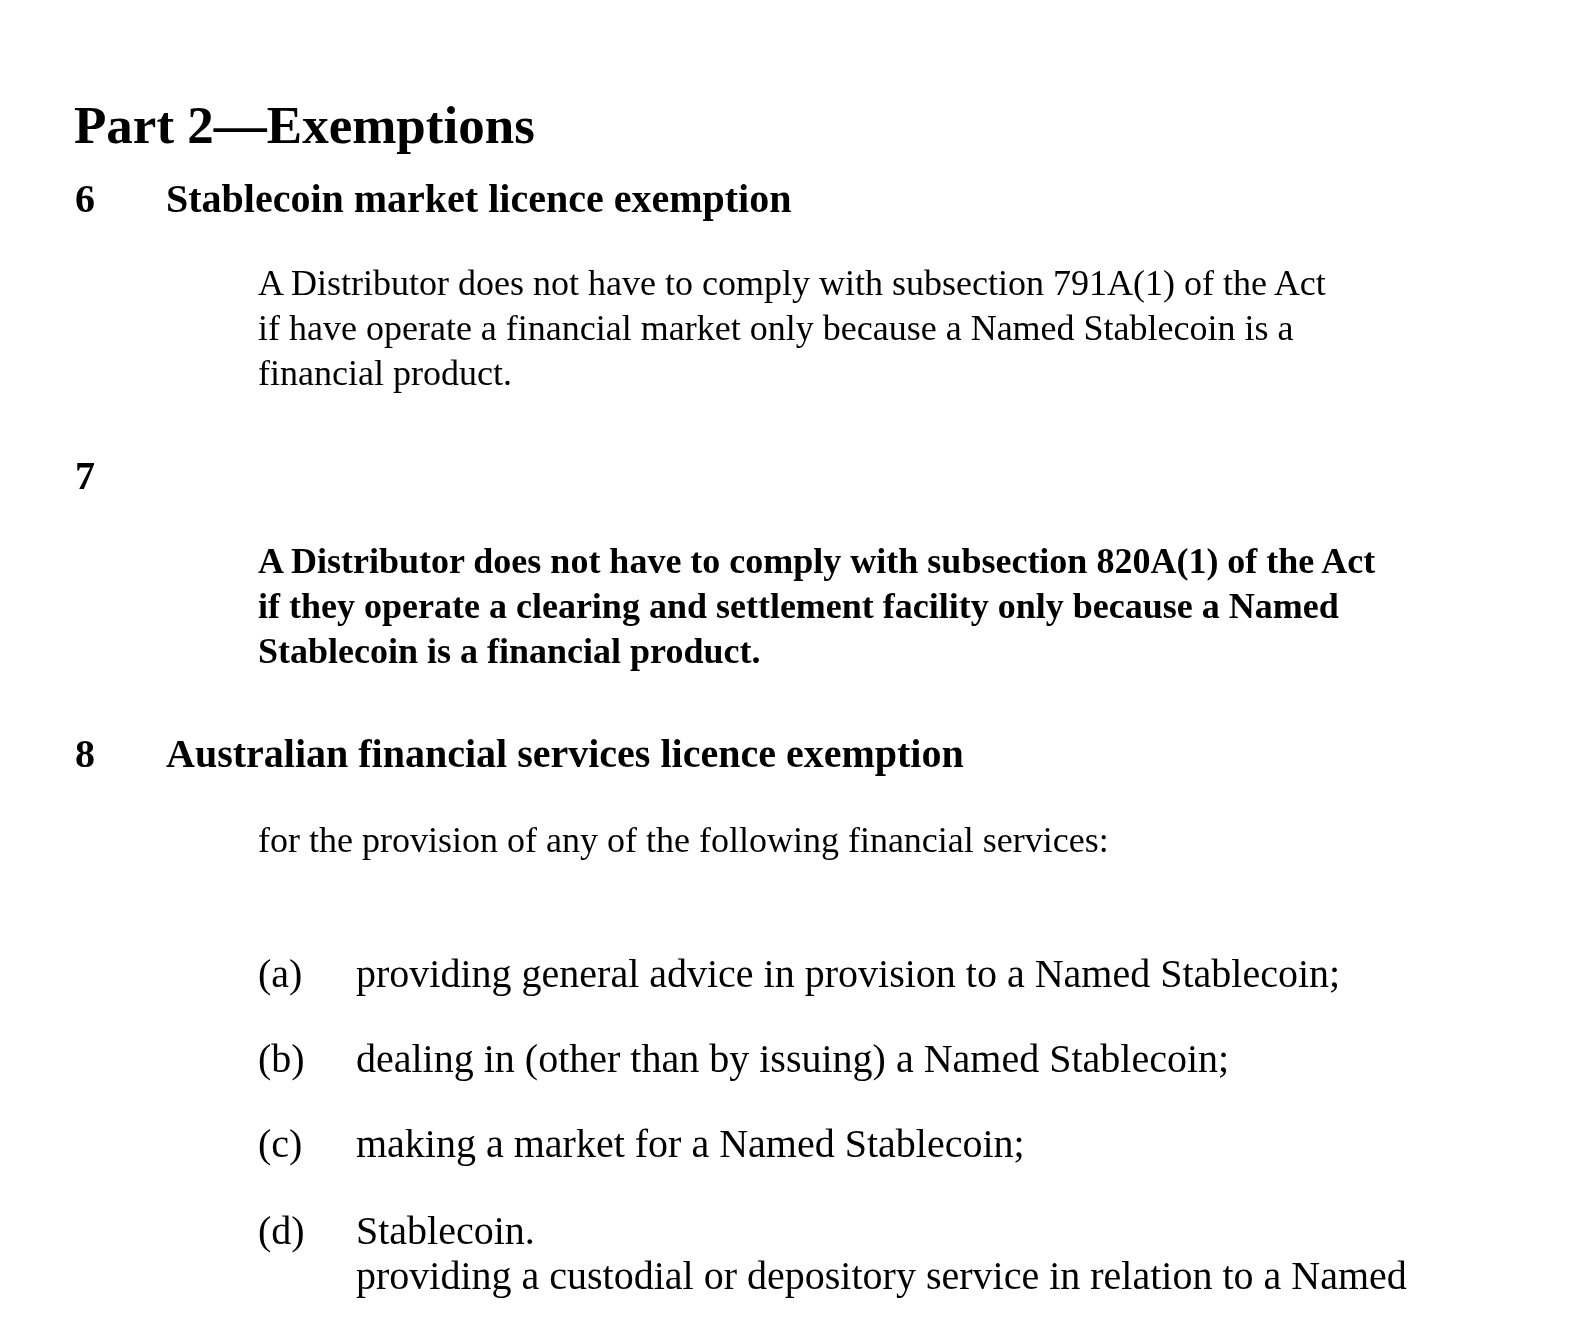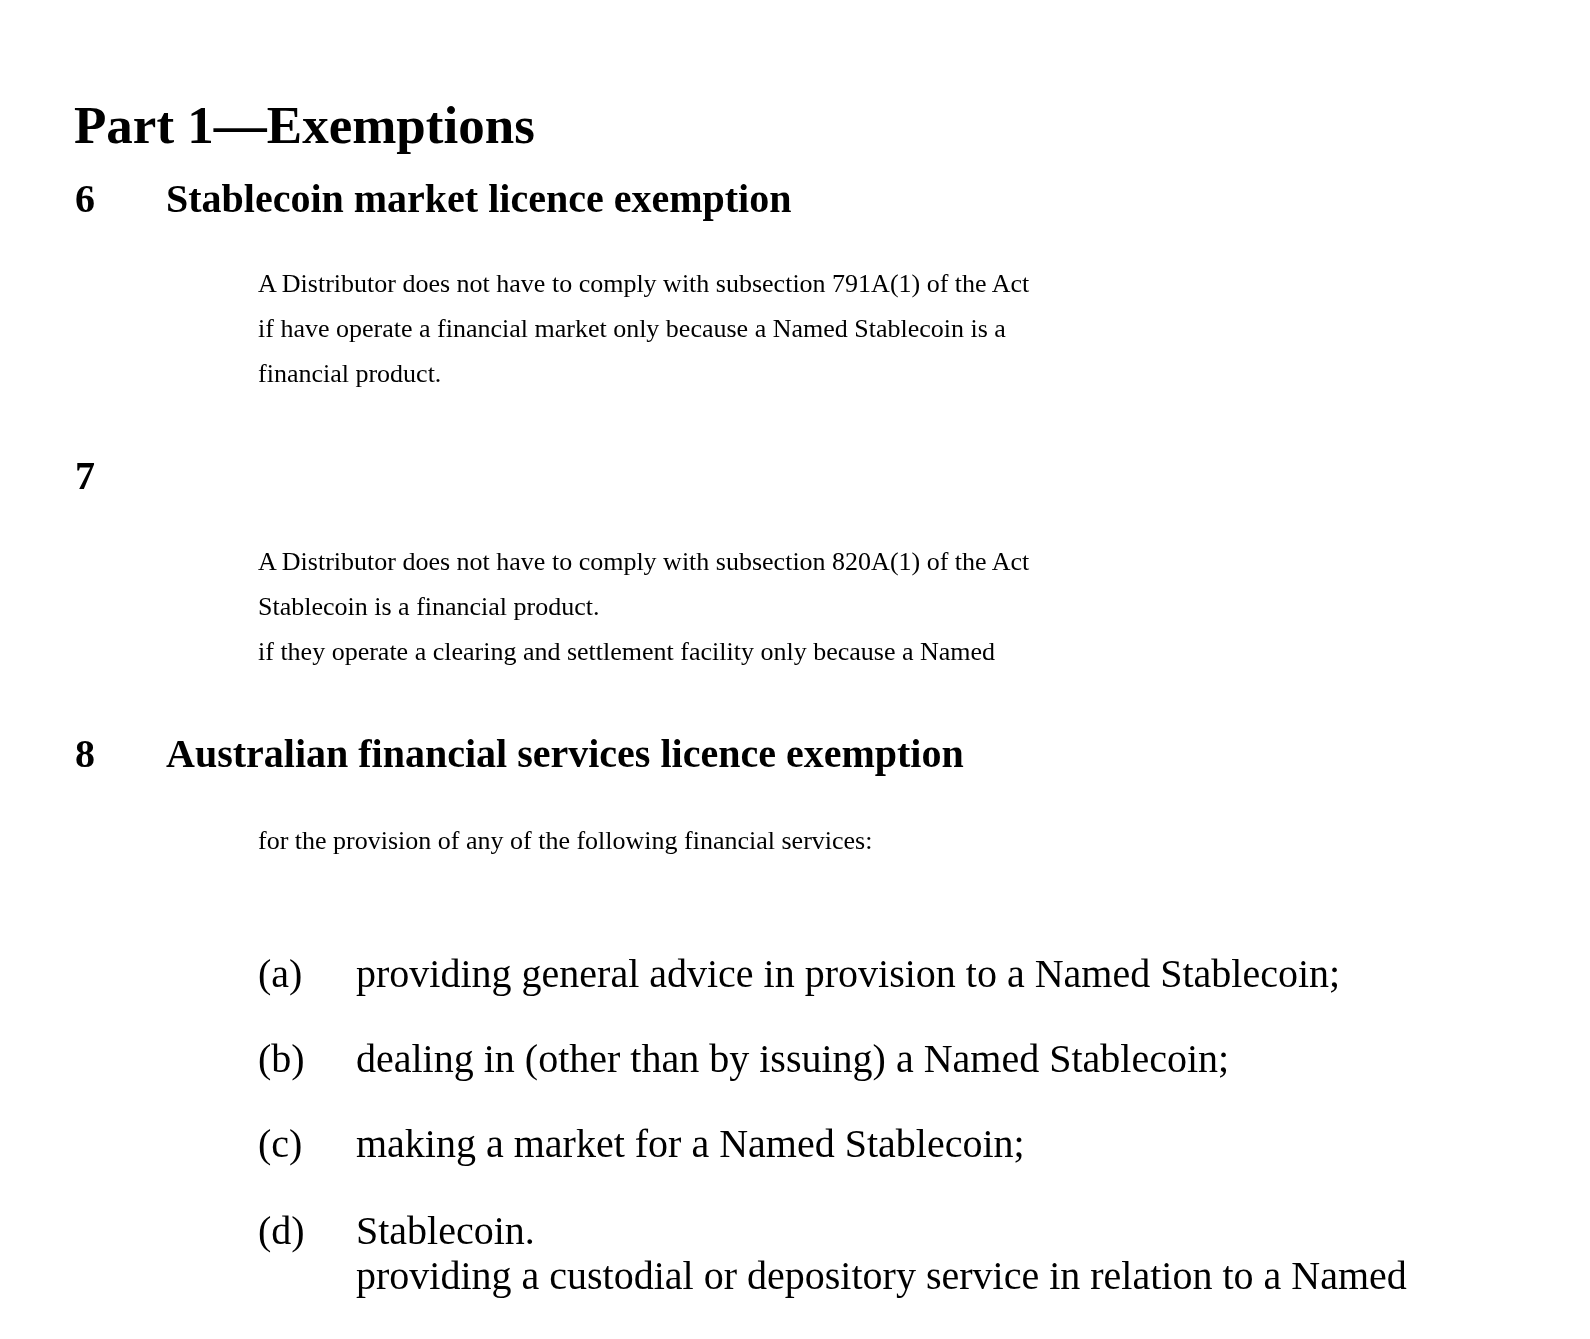--- a/index.html
+++ b/index.html
@@ -34,25 +34,25 @@
     line-height: 46px;
     white-space: nowrap;
   }
   .section-row.s6 { top: 176px; }
   .section-row.s7 { top: 453px; }
   .section-row.s8 { top: 731px; }
   .sec-num { width: 91px; flex: 0 0 91px; }
   .para {
     position: absolute;
     left: 258px;
-    font-size: 26px;
+    font-size: 36px;
     line-height: 45px;
   }
   .para.p6 { top: 261px; }
-  .para.p7 { top: 539px; }
+  .para.p7 { top: 539px; font-weight: bold; }
   .para.p8 { top: 818px; }
   .para .line { white-space: nowrap; }
   .list-item {
     position: absolute;
     left: 258px;
     display: flex;
     font-size: 40px;
     line-height: 45px;
   }
   .list-item.ia { top: 951px; }
@@ -60,39 +60,39 @@
   .list-item.ic { top: 1121px; }
   .list-item.id { top: 1208px; }
   .li-marker { width: 98px; flex: 0 0 98px; }
   .li-lines .line { white-space: nowrap; }
 </style>
 </head>
 <body>
 
 <div class="doc-page">
 
-  <h1 class="part-title">Part 1—Exemptions</h1>
+  <h1 class="part-title">Part 2—Exemptions</h1>
 
   <div class="section-row s6">
     <span class="sec-num">6</span>
     <span class="sec-heading">Stablecoin market licence exemption</span>
   </div>
   <div class="para p6">
     <div class="line">A Distributor does not have to comply with subsection 791A(1) of the Act</div>
     <div class="line">if have operate a financial market only because a Named Stablecoin is a</div>
     <div class="line">financial product.</div>
   </div>
 
   <div class="section-row s7">
     <span class="sec-num">7</span>
   </div>
   <div class="para p7">
     <div class="line">A Distributor does not have to comply with subsection 820A(1) of the Act</div>
+    <div class="line">if they operate a clearing and settlement facility only because a Named</div>
     <div class="line">Stablecoin is a financial product.</div>
-    <div class="line">if they operate a clearing and settlement facility only because a Named</div>
   </div>
 
   <div class="section-row s8">
     <span class="sec-num">8</span>
     <span class="sec-heading">Australian financial services licence exemption</span>
   </div>
   <div class="para p8">
     <div class="line">for the provision of any of the following financial services:</div>
   </div>
 

